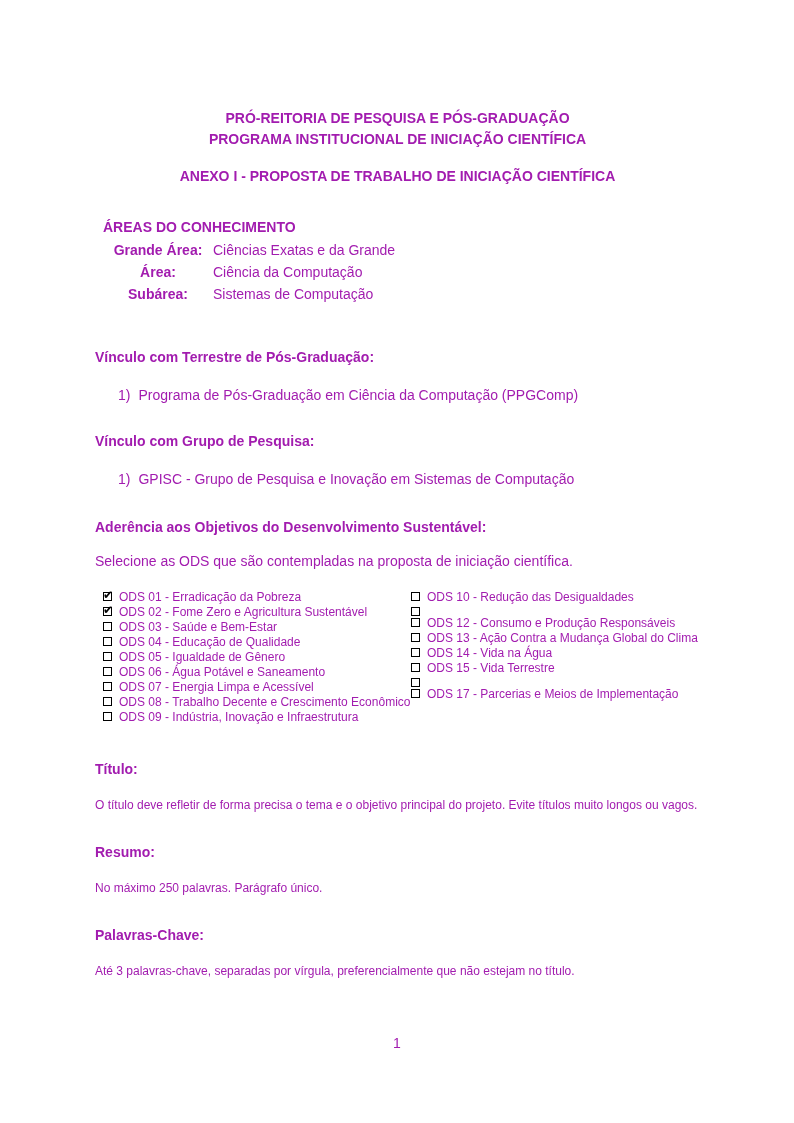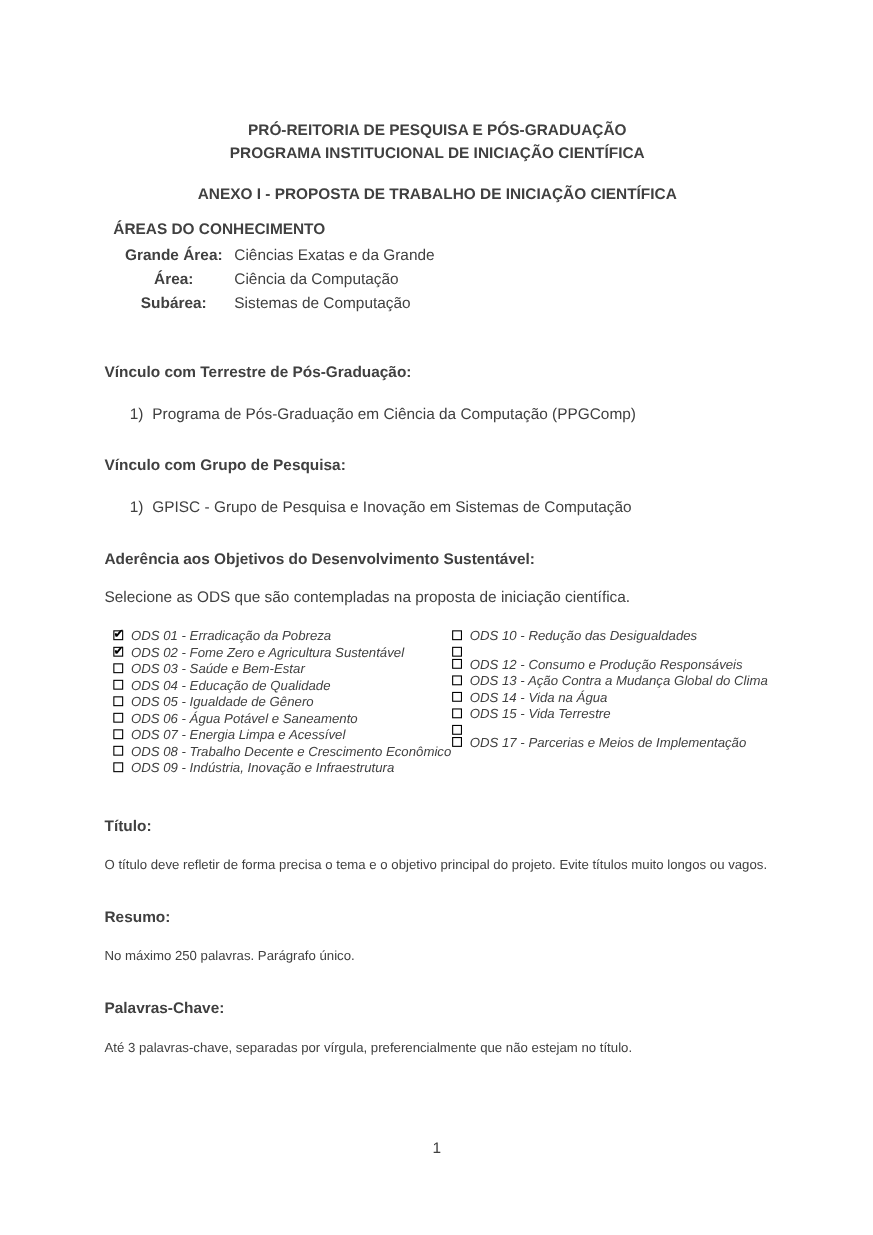--- a/index.html
+++ b/index.html
@@ -3,45 +3,45 @@
 <meta charset="utf-8">
 <style>
   * { margin: 0; padding: 0; box-sizing: border-box; }
   html, body { background: #ffffff; }
   .page {
     width: 794px;
     height: 1123px;
     position: relative;
     margin: 0 auto;
     background: #ffffff;
-    color: #404040;
+    color: #a21caf;
     font-family: "Liberation Sans", "DejaVu Sans", sans-serif;
     overflow: hidden;
   }
   .content { padding: 108px 94px 0 95px; }
 
   .doc-header { text-align: center; font-weight: bold; font-size: 14px; line-height: 21px; }
   .anexo-line { margin-top: 16px; }
 
   .section-title { font-weight: bold; font-size: 14px; line-height: 20px; }
 
-  .areas-section { margin-top: 11px; padding-left: 8px; }
+  .areas-section { margin-top: 30px; padding-left: 8px; }
   .areas-table { margin-top: 2px; text-align: center; }
   .areas-row { display: flex; font-size: 14px; line-height: 22px; }
   .areas-label { font-weight: bold; width: 110px; flex-shrink: 0; }
 
   .vinculo-section { margin-top: 42px; }
   .vinculo-section.second { margin-top: 26px; }
   .numbered-list { margin-top: 18px; padding-left: 23px; font-size: 14px; line-height: 20px; }
   .numbered-item { display: flex; }
   .item-number { margin-right: 8px; }
 
   .ods-section { margin-top: 28px; }
   .ods-intro { margin-top: 14px; font-size: 14px; line-height: 20px; }
-  .ods-grid { display: flex; margin-top: 19px; padding-left: 8px; font-style: italic; }
+  .ods-grid { display: flex; margin-top: 19px; padding-left: 8px; }
   .ods-col { width: 308px; flex-shrink: 0; }
   .ods-col.right { width: auto; }
   .ods-item { display: flex; align-items: flex-start; font-size: 12px; line-height: 15px; cursor: default; }
   .cb {
     display: inline-block;
     width: 9px; height: 9px;
     border: 1px solid #000;
     margin: 2px 7px 0 0;
     position: relative;
     flex-shrink: 0;

